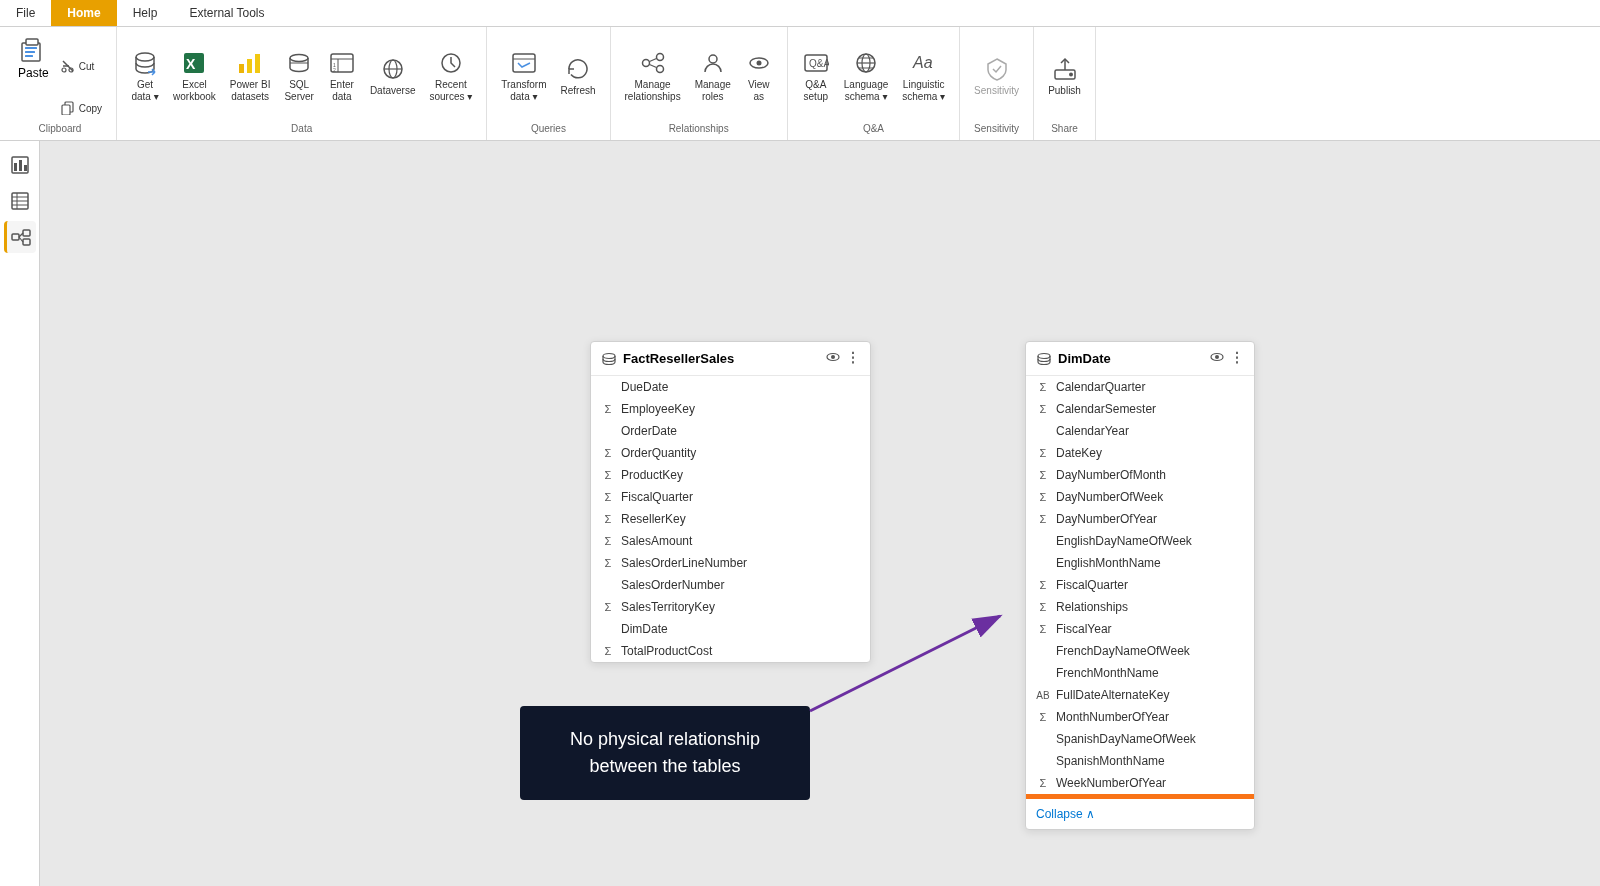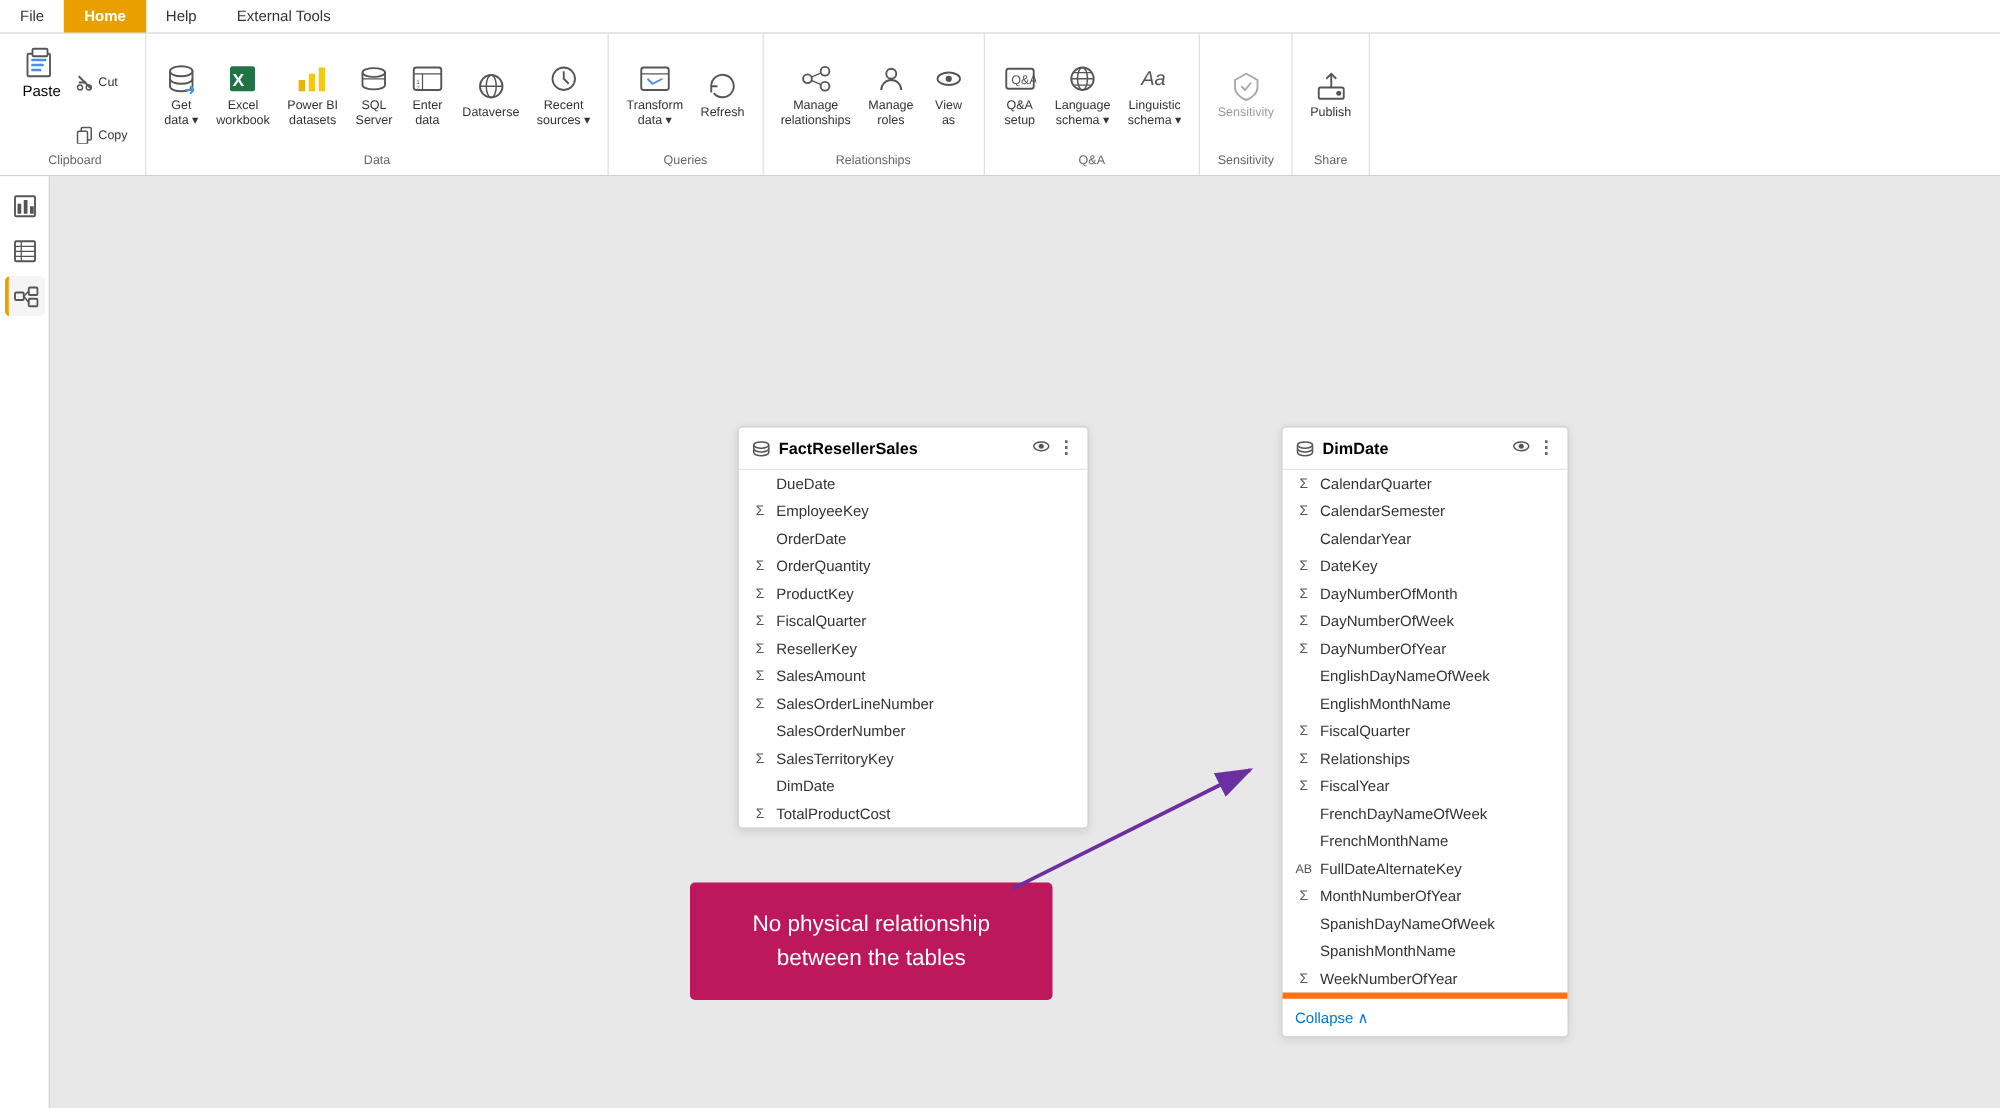--- a/index.html
+++ b/index.html
@@ -36,21 +36,21 @@
 
     
     .table-card { position: absolute; background: #fff; border: 1px solid #d0d0d0; border-radius: 4px; min-width: 230px; box-shadow: 0 2px 8px rgba(0,0,0,0.1); }
     .table-card-header { display: flex; align-items: center; padding: 8px 10px; border-bottom: 1px solid #e8e8e8; font-weight: 600; font-size: 13px; gap: 6px; }
     .table-card-header .header-icons { margin-left: auto; display: flex; gap: 6px; color: #666; cursor: pointer; }
     .table-field { display: flex; align-items: center; padding: 4px 10px; font-size: 12px; color: #333; gap: 6px; }
     .sigma { color: #333; font-size: 11px; font-weight: normal; }
     .field-icon { width: 14px; text-align: center; font-size: 11px; color: #555; }
 
     
-    .tooltip-box { position: absolute; background: #be185d; color: #fff; border-radius: 4px; padding: 20px 24px; font-size: 18px; font-weight: 400; text-align: center; line-height: 1.5; width: 290px; margin-left: 32px; }
+    .tooltip-box { position: absolute; background: #0f172a; color: #fff; border-radius: 4px; padding: 20px 24px; font-size: 18px; font-weight: 400; text-align: center; line-height: 1.5; width: 290px; }
 
     
     .arrow-svg { position: absolute; pointer-events: none; }
 
     
     .table-footer { padding: 8px 10px; border-top: 5px solid #f97316; }
     .collapse-link { color: #0078d4; font-size: 12px; cursor: pointer; }
 
     
     .status-bar { height: 22px; background: #fff; border-top: 1px solid #d0d0d0; display: flex; align-items: center; padding: 0 10px; font-size: 11px; color: #555; }

